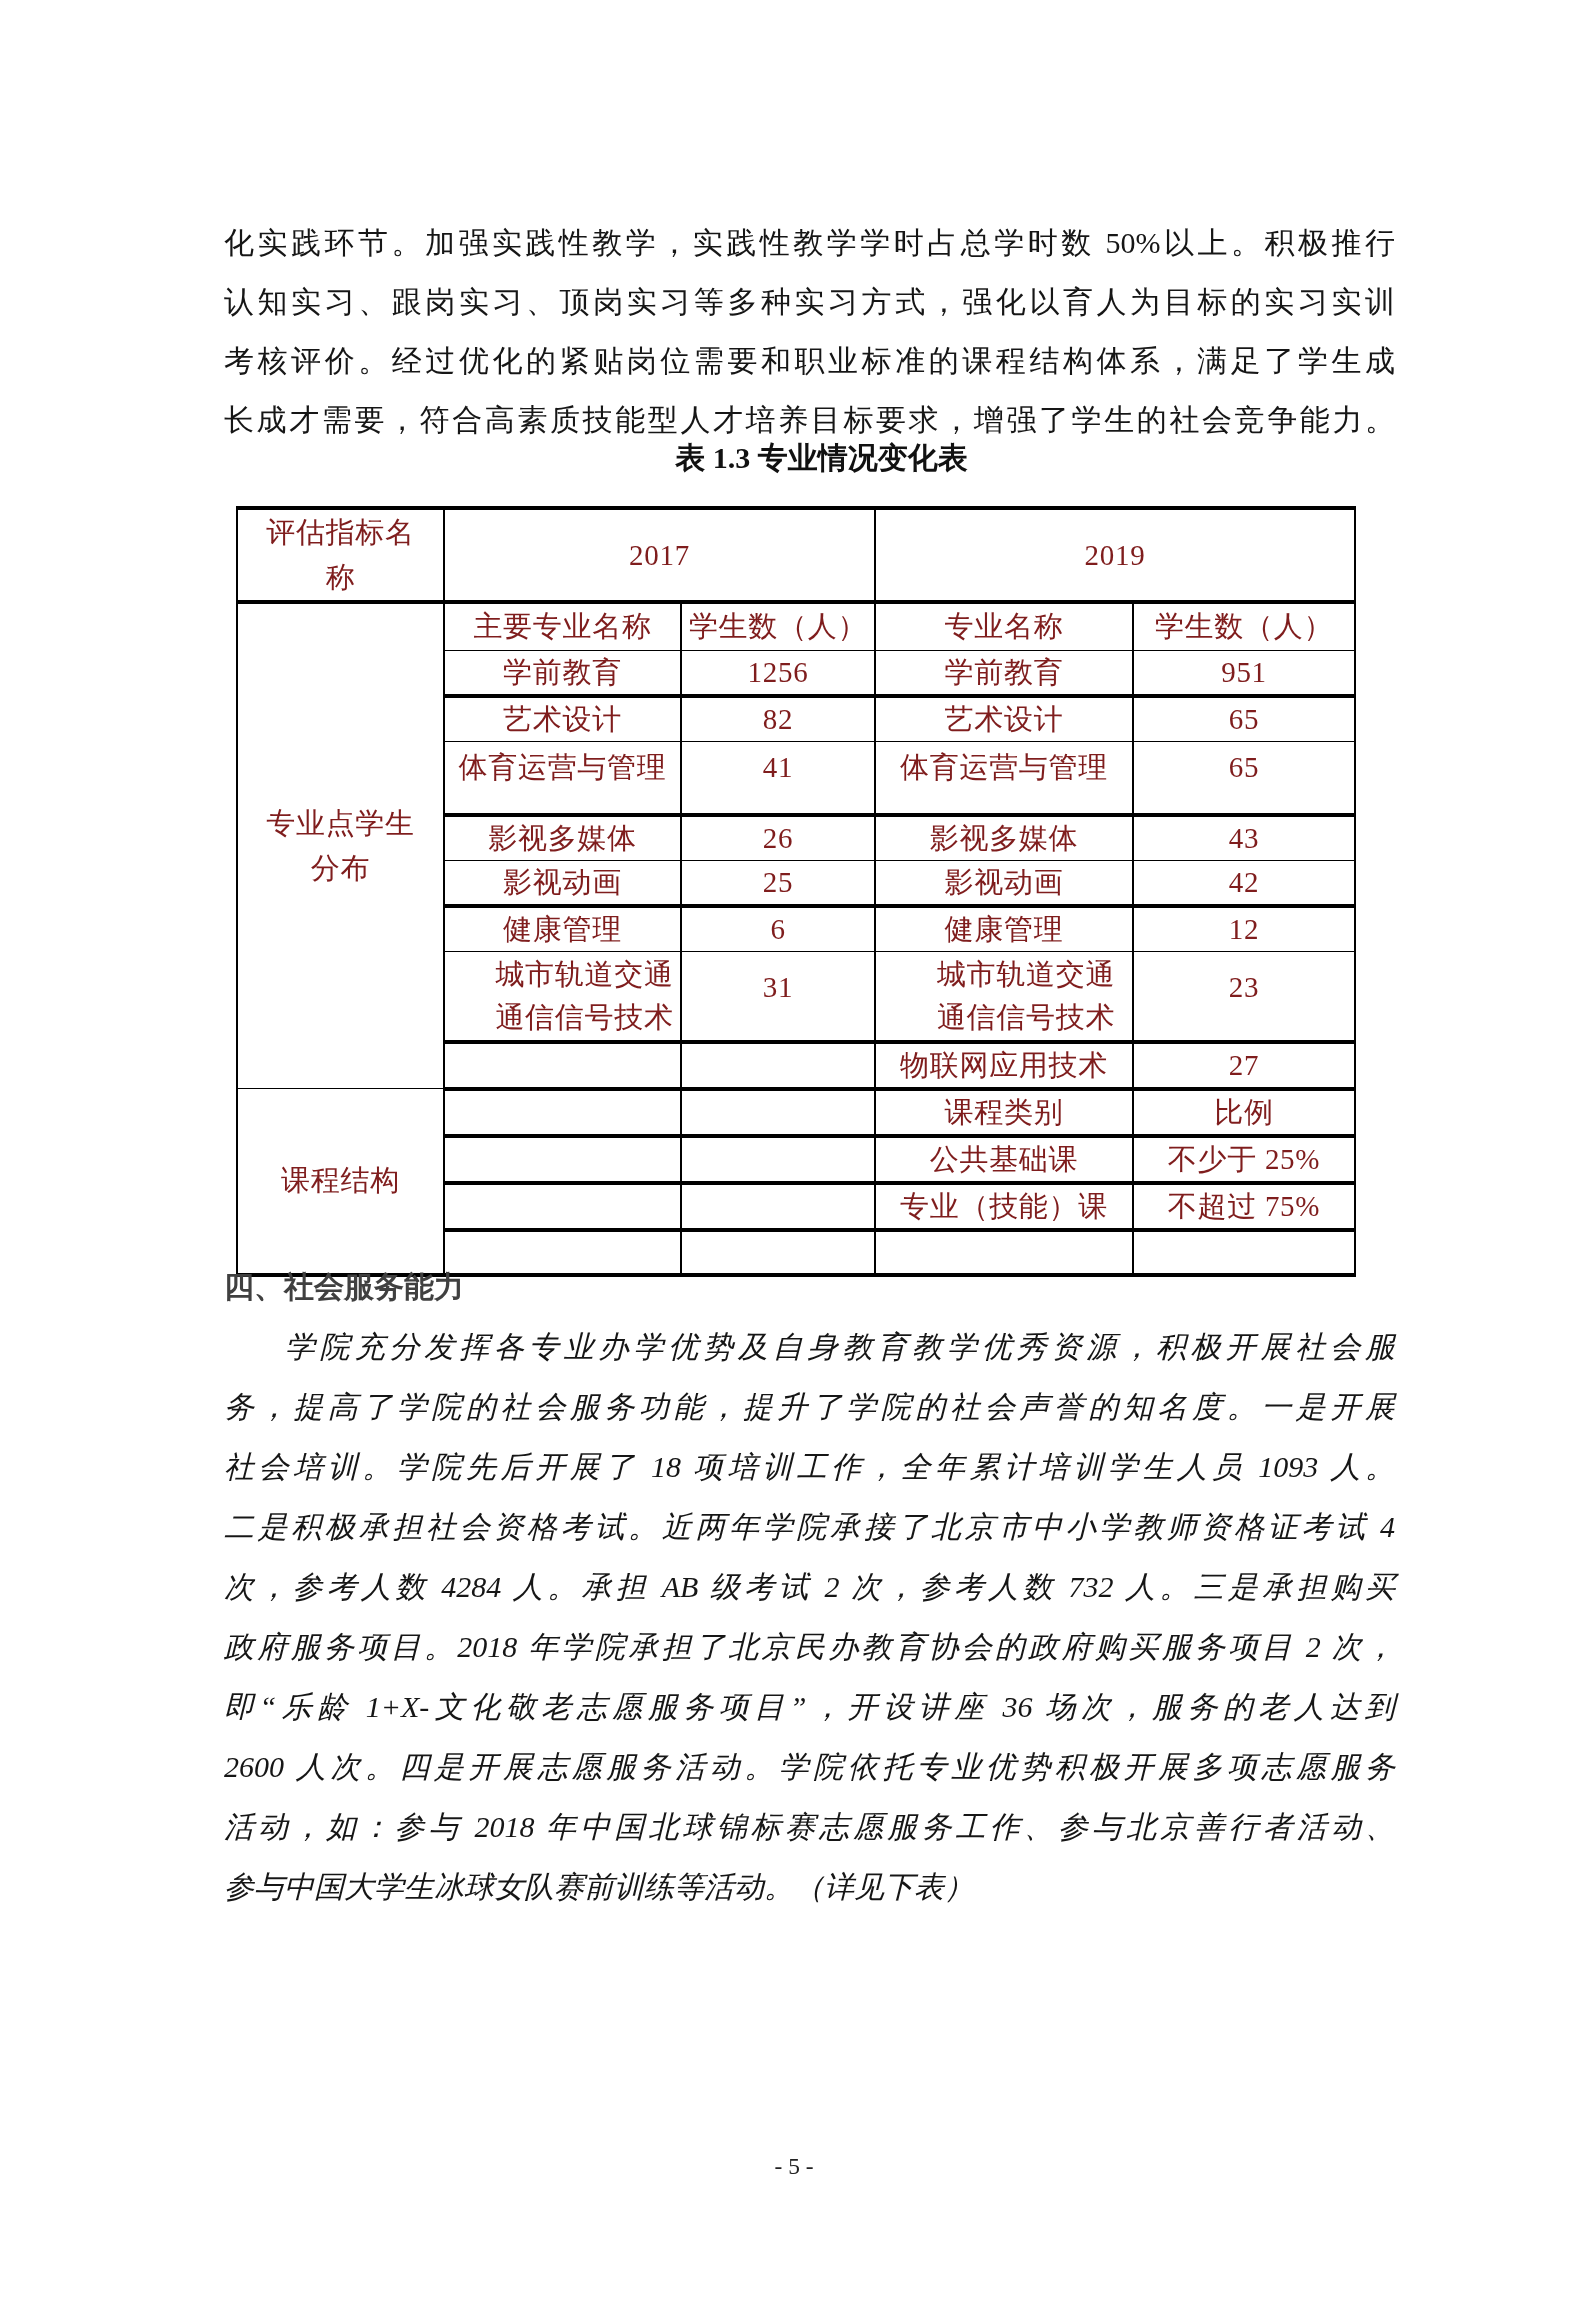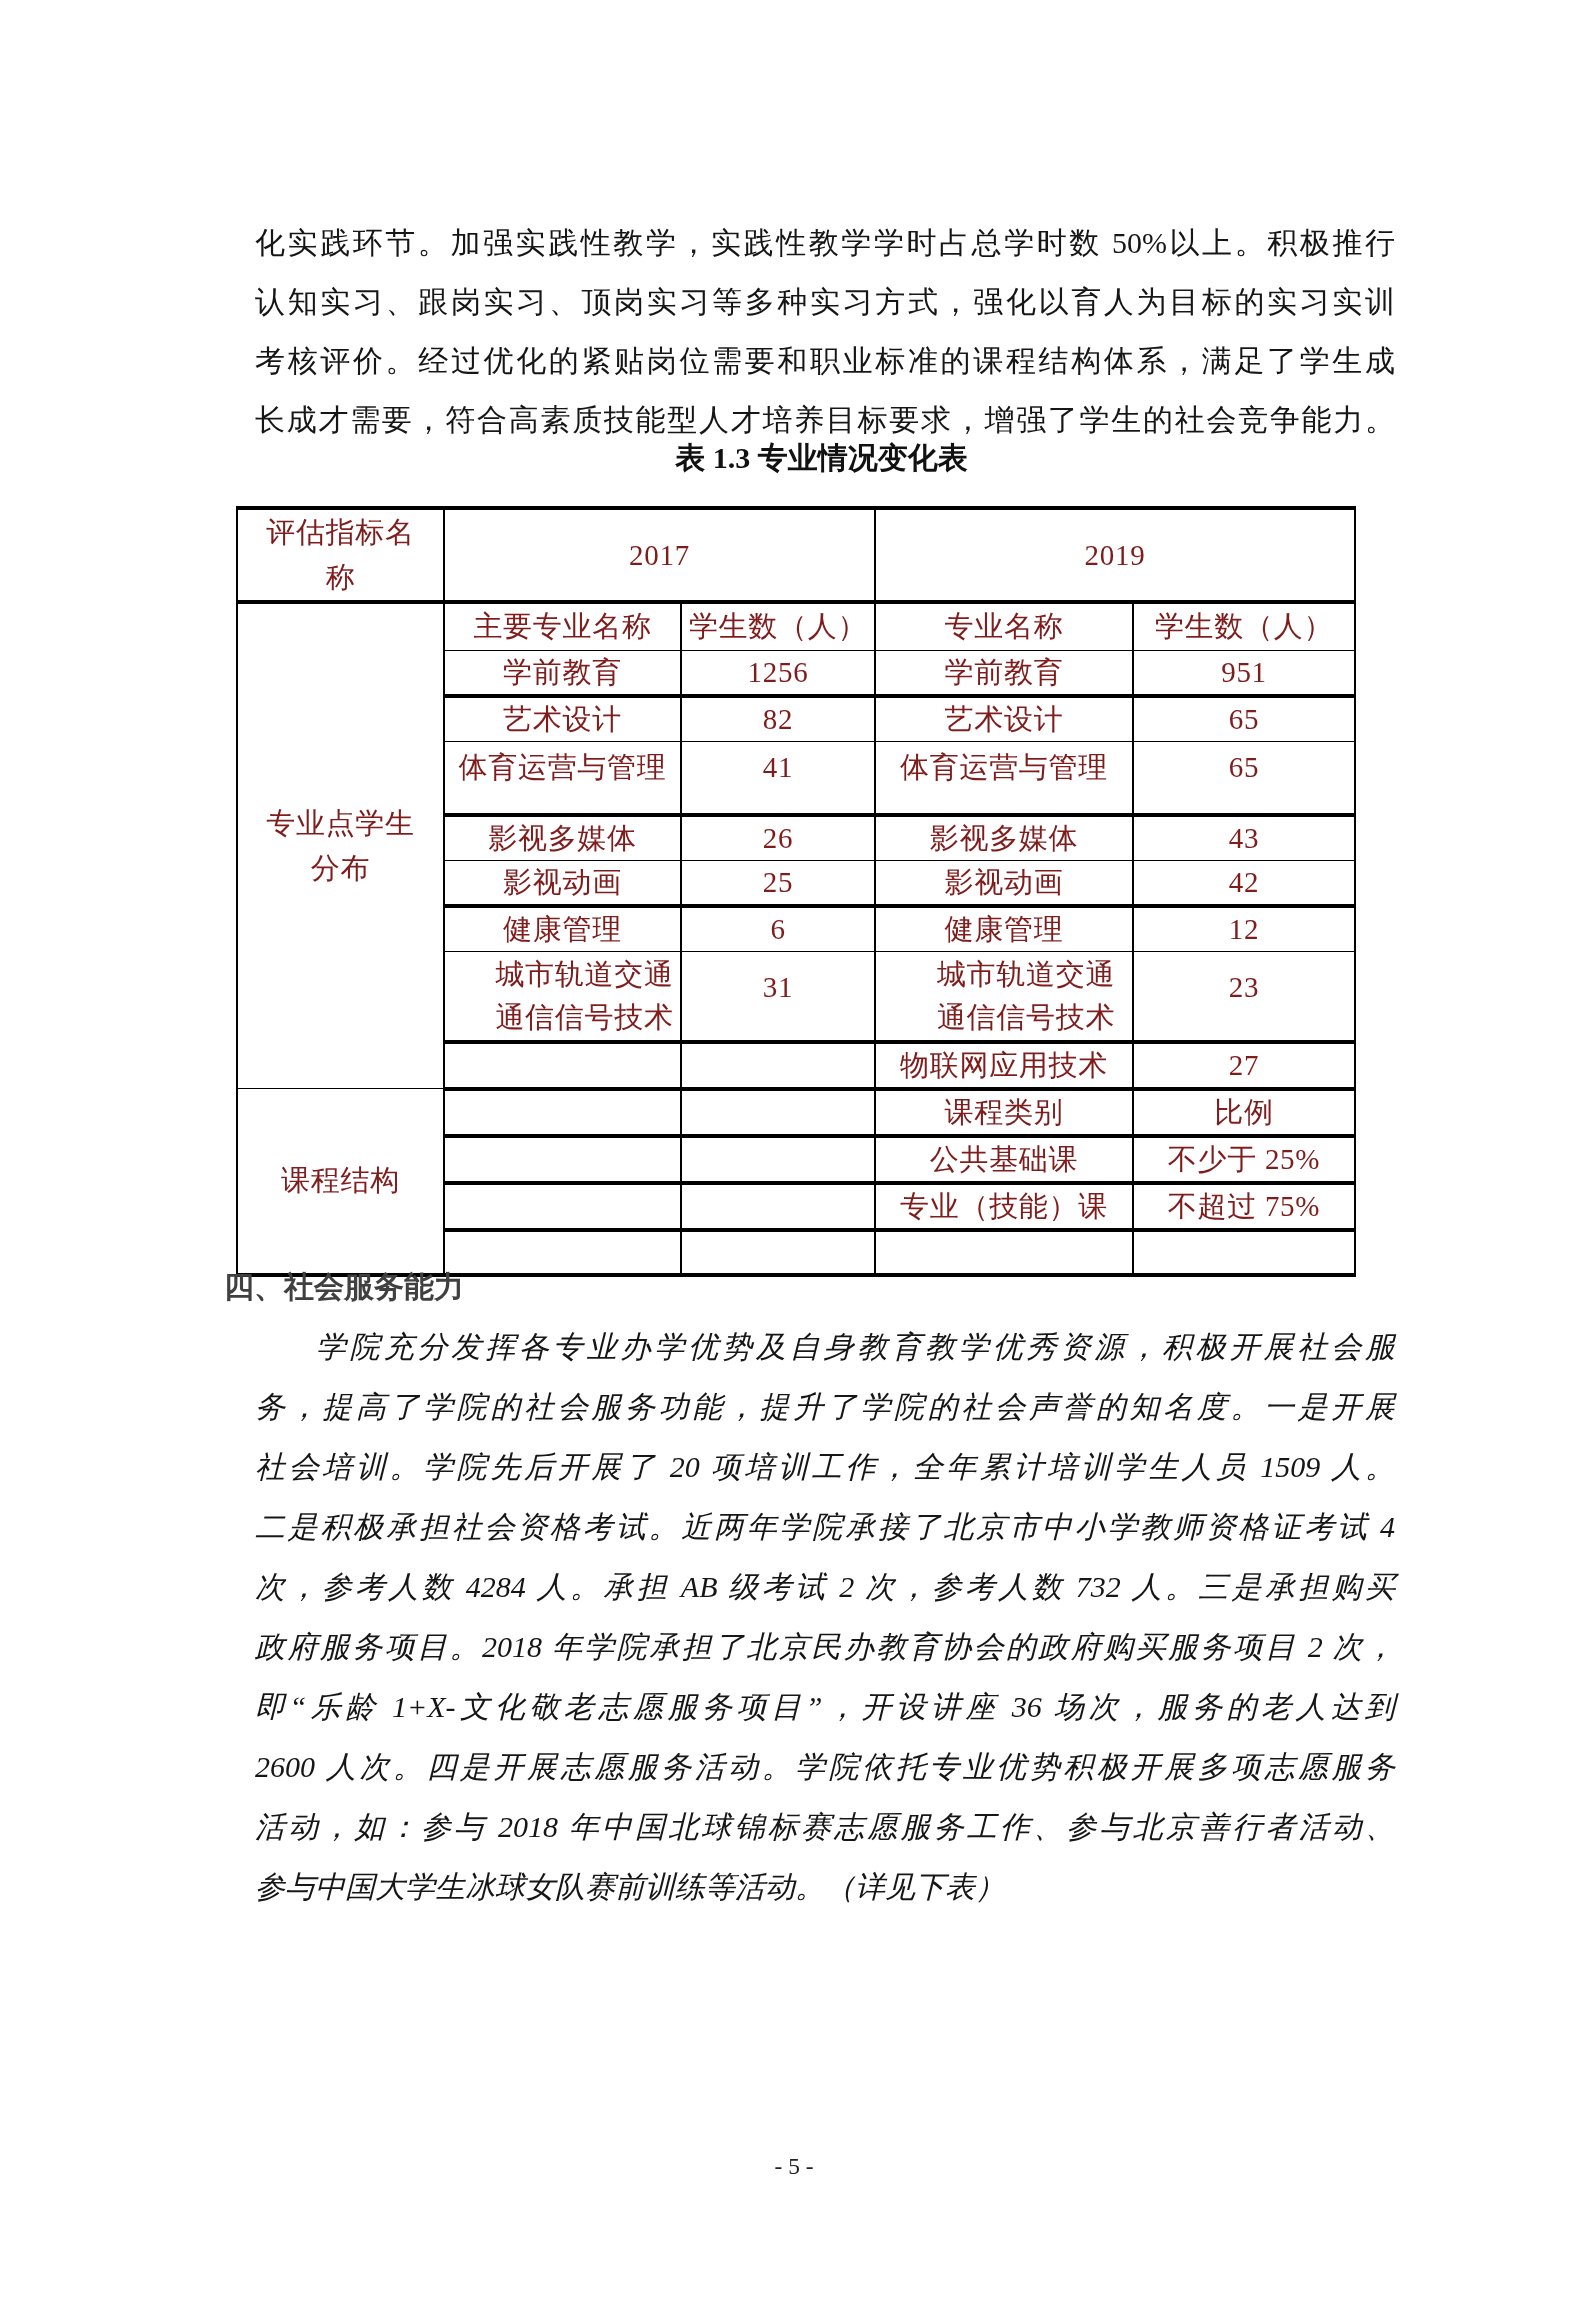--- a/index.html
+++ b/index.html
@@ -7,21 +7,21 @@
     position:relative;width:1588px;height:2319px;background:#ffffff;
     font-family:"Liberation Serif","DejaVu Serif",serif;color:#141414;
     overflow:hidden;margin:0 auto;
   }
   
   .para{position:absolute;left:224px;width:1171px;}
   .p1{top:213px;}
   .p2{top:1317px;}
   .jline{
     font-size:30px;line-height:59px;text-align:justify;text-align-last:justify;
-    -moz-text-align-last:justify;color:#161616;margin-left:31px;
+    -moz-text-align-last:justify;color:#161616;
   }
   .p2 .jline{line-height:60px;font-style:italic;}
   .jlast{text-align:center;text-align-last:left;}
   .indent{text-indent:61px;}
   
   .table-title{
     position:absolute;left:236px;top:436px;width:1171px;text-align:center;
     font-size:30px;font-weight:bold;line-height:43px;color:#111;
   }
   
@@ -162,21 +162,21 @@
         <td></td>
       </tr>
     </tbody>
   </table>
 
   <div class="section-heading">四、社会服务能力</div>
 
   <div class="para p2">
     <div class="jline indent">学院充分发挥各专业办学优势及自身教育教学优秀资源，积极开展社会服</div>
     <div class="jline">务，提高了学院的社会服务功能，提升了学院的社会声誉的知名度。一是开展</div>
-    <div class="jline">社会培训。学院先后开展了 20 项培训工作，全年累计培训学生人员 1509 人。</div>
+    <div class="jline">社会培训。学院先后开展了 18 项培训工作，全年累计培训学生人员 1093 人。</div>
     <div class="jline">二是积极承担社会资格考试。近两年学院承接了北京市中小学教师资格证考试 4</div>
     <div class="jline">次，参考人数 4284 人。承担 AB 级考试 2 次，参考人数 732 人。三是承担购买</div>
     <div class="jline">政府服务项目。2018 年学院承担了北京民办教育协会的政府购买服务项目 2 次，</div>
     <div class="jline">即“乐龄 1+X-文化敬老志愿服务项目”，开设讲座 36 场次，服务的老人达到</div>
     <div class="jline">2600 人次。四是开展志愿服务活动。学院依托专业优势积极开展多项志愿服务</div>
     <div class="jline">活动，如：参与 2018 年中国北球锦标赛志愿服务工作、参与北京善行者活动、</div>
     <div class="jline jlast">参与中国大学生冰球女队赛前训练等活动。（详见下表）</div>
   </div>
 
   <div class="page-number">- 5 -</div>

